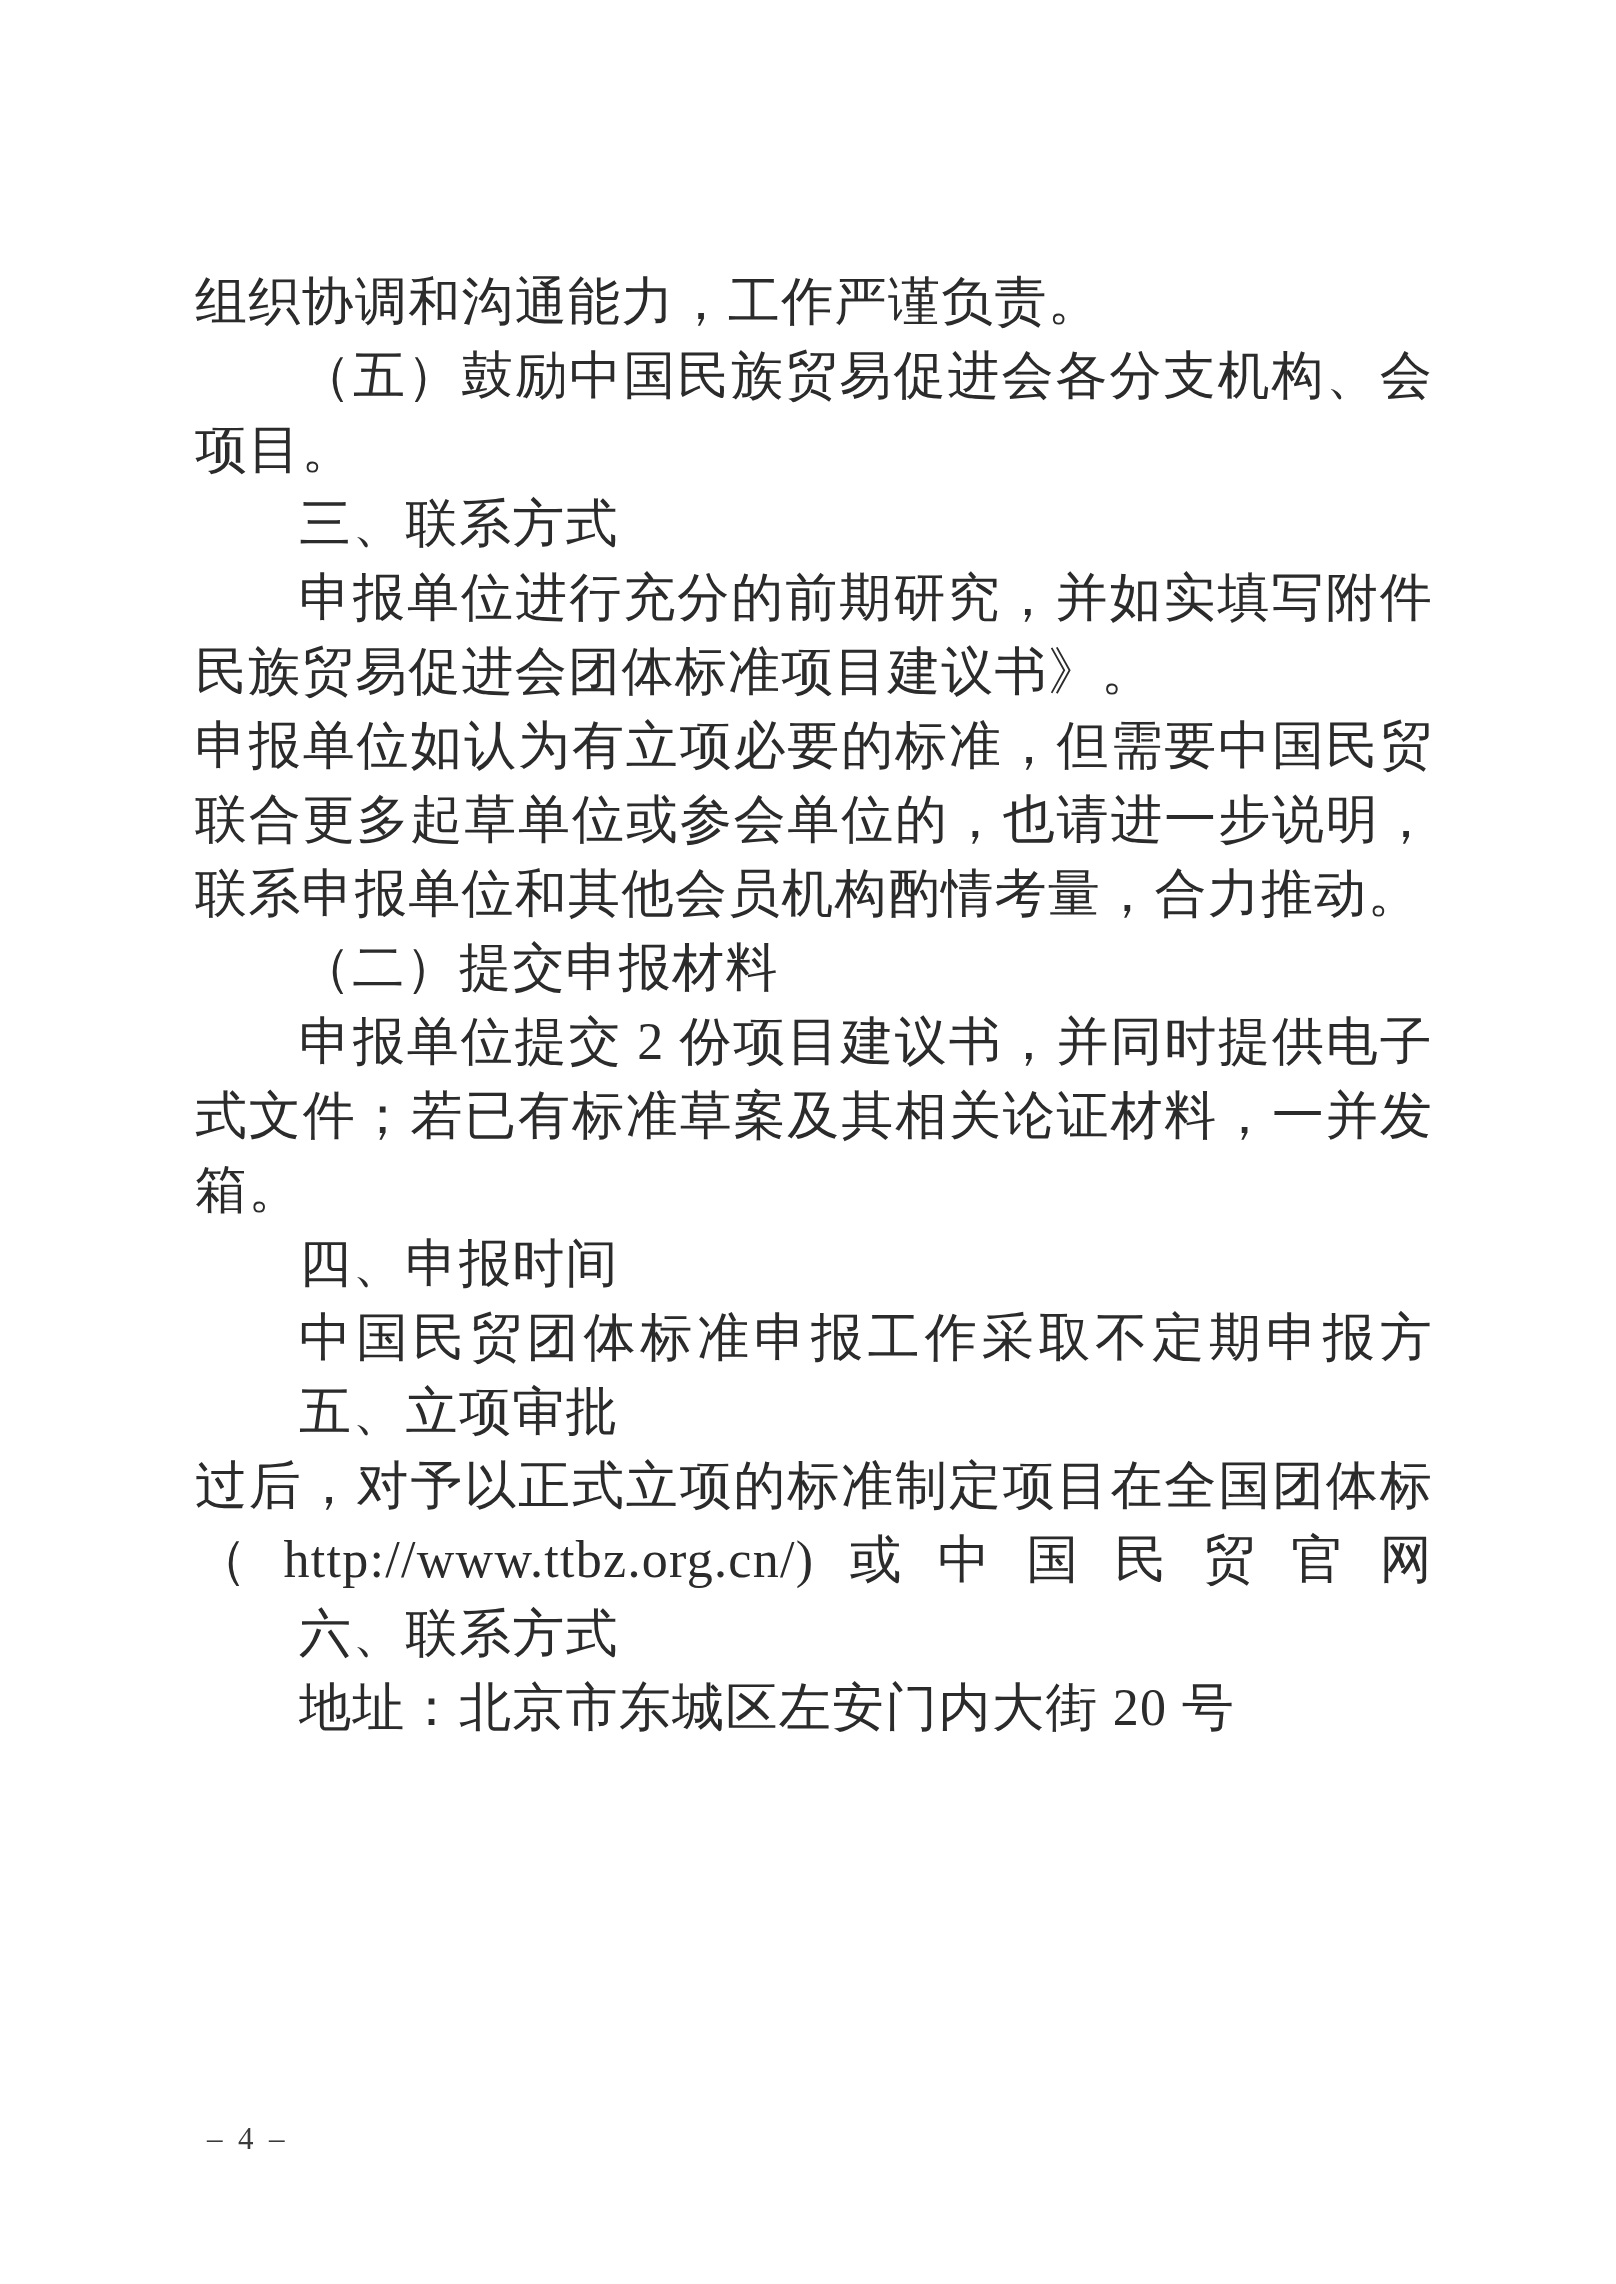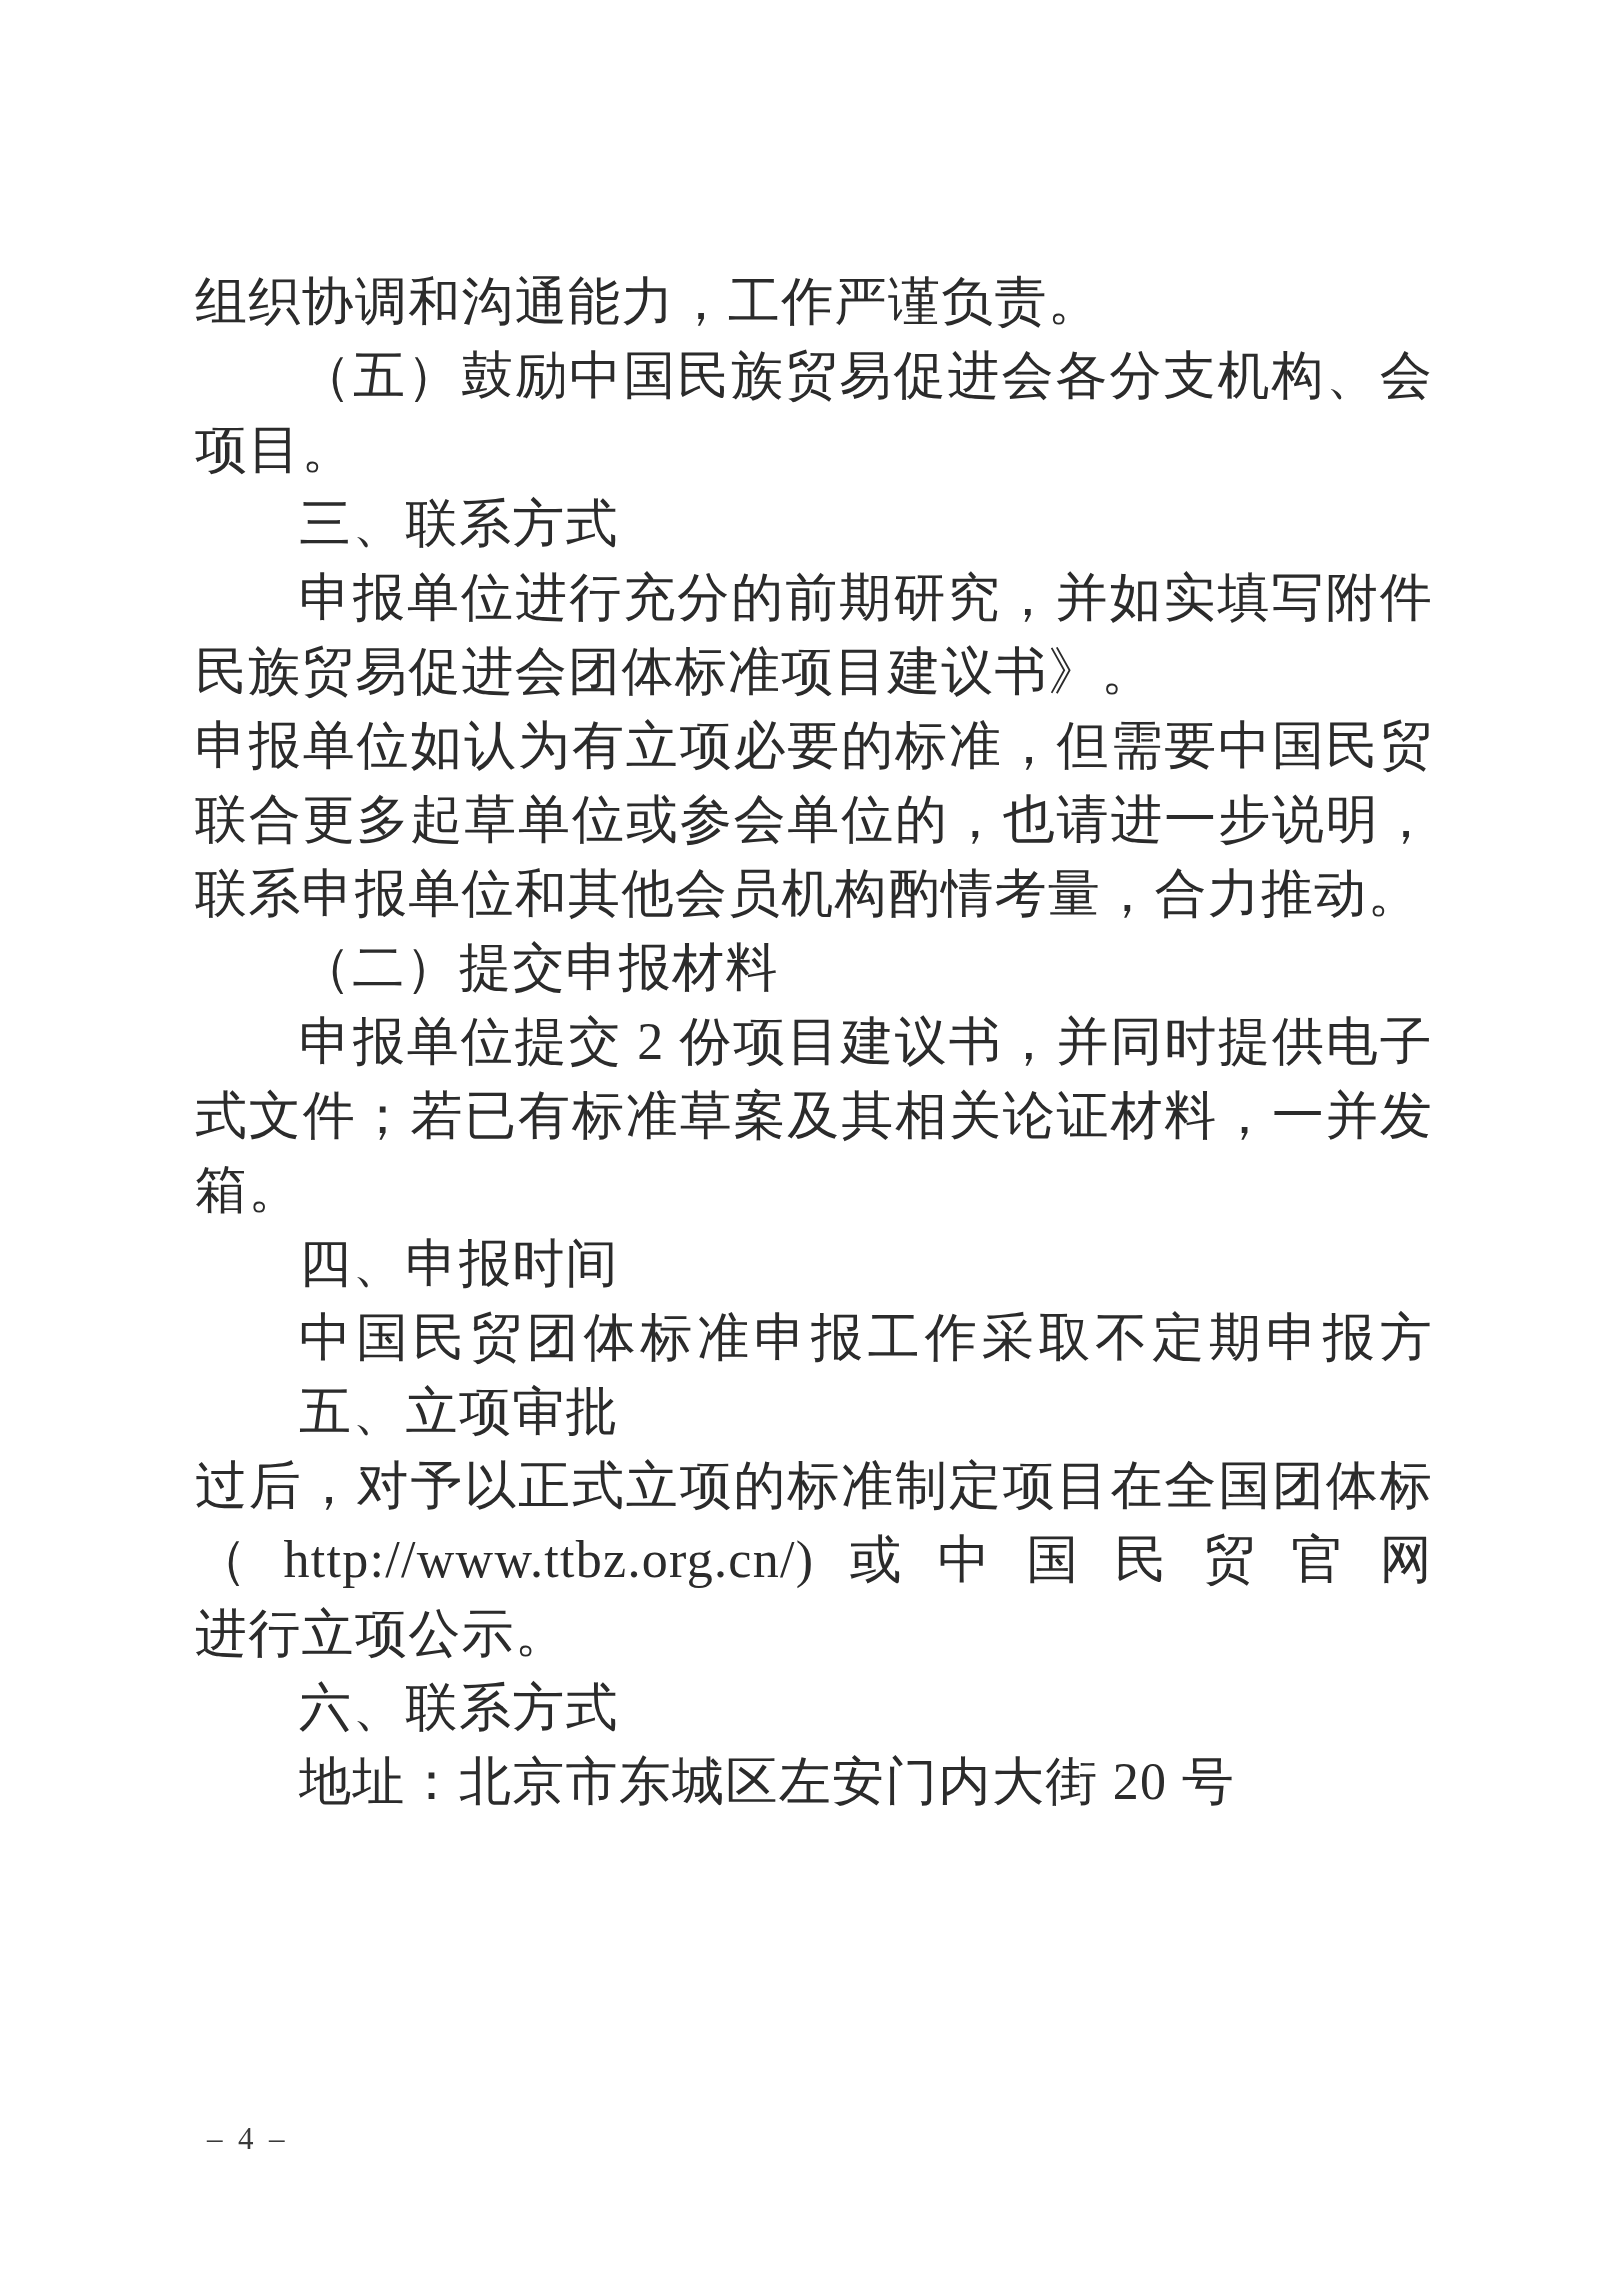--- a/index.html
+++ b/index.html
@@ -65,19 +65,18 @@
       <div class="line">联系申报单位和其他会员机构酌情考量，合力推动。</div>
       <div class="line indent">（二）提交申报材料</div>
       <div class="line indent fill">申报单位提交 2 份项目建议书，并同时提供电子版 word 格</div>
       <div class="line fill">式文件；若已有标准草案及其相关论证材料，一并发送至指定邮</div>
       <div class="line">箱。</div>
       <div class="line indent">四、申报时间</div>
       <div class="line indent fill">中国民贸团体标准申报工作采取不定期申报方式，滚动管理，</div>
       <div class="line indent">五、立项审批</div>
       <div class="line fill">过后，对予以正式立项的标准制定项目在全国团体标准信息平台</div>
       <div class="line fill">（http://www.ttbz.org.cn/)或中国民贸官网(www.ccpnt.org）</div>
-      <div class="line">进行立项公示。</div>
       <div class="line indent">六、联系方式</div>
       <div class="line indent">地址：北京市东城区左安门内大街 20 号</div>
     </main>
   <div class="page-number">– 4 –</div>
 </div>
 
 
 </body></html>

